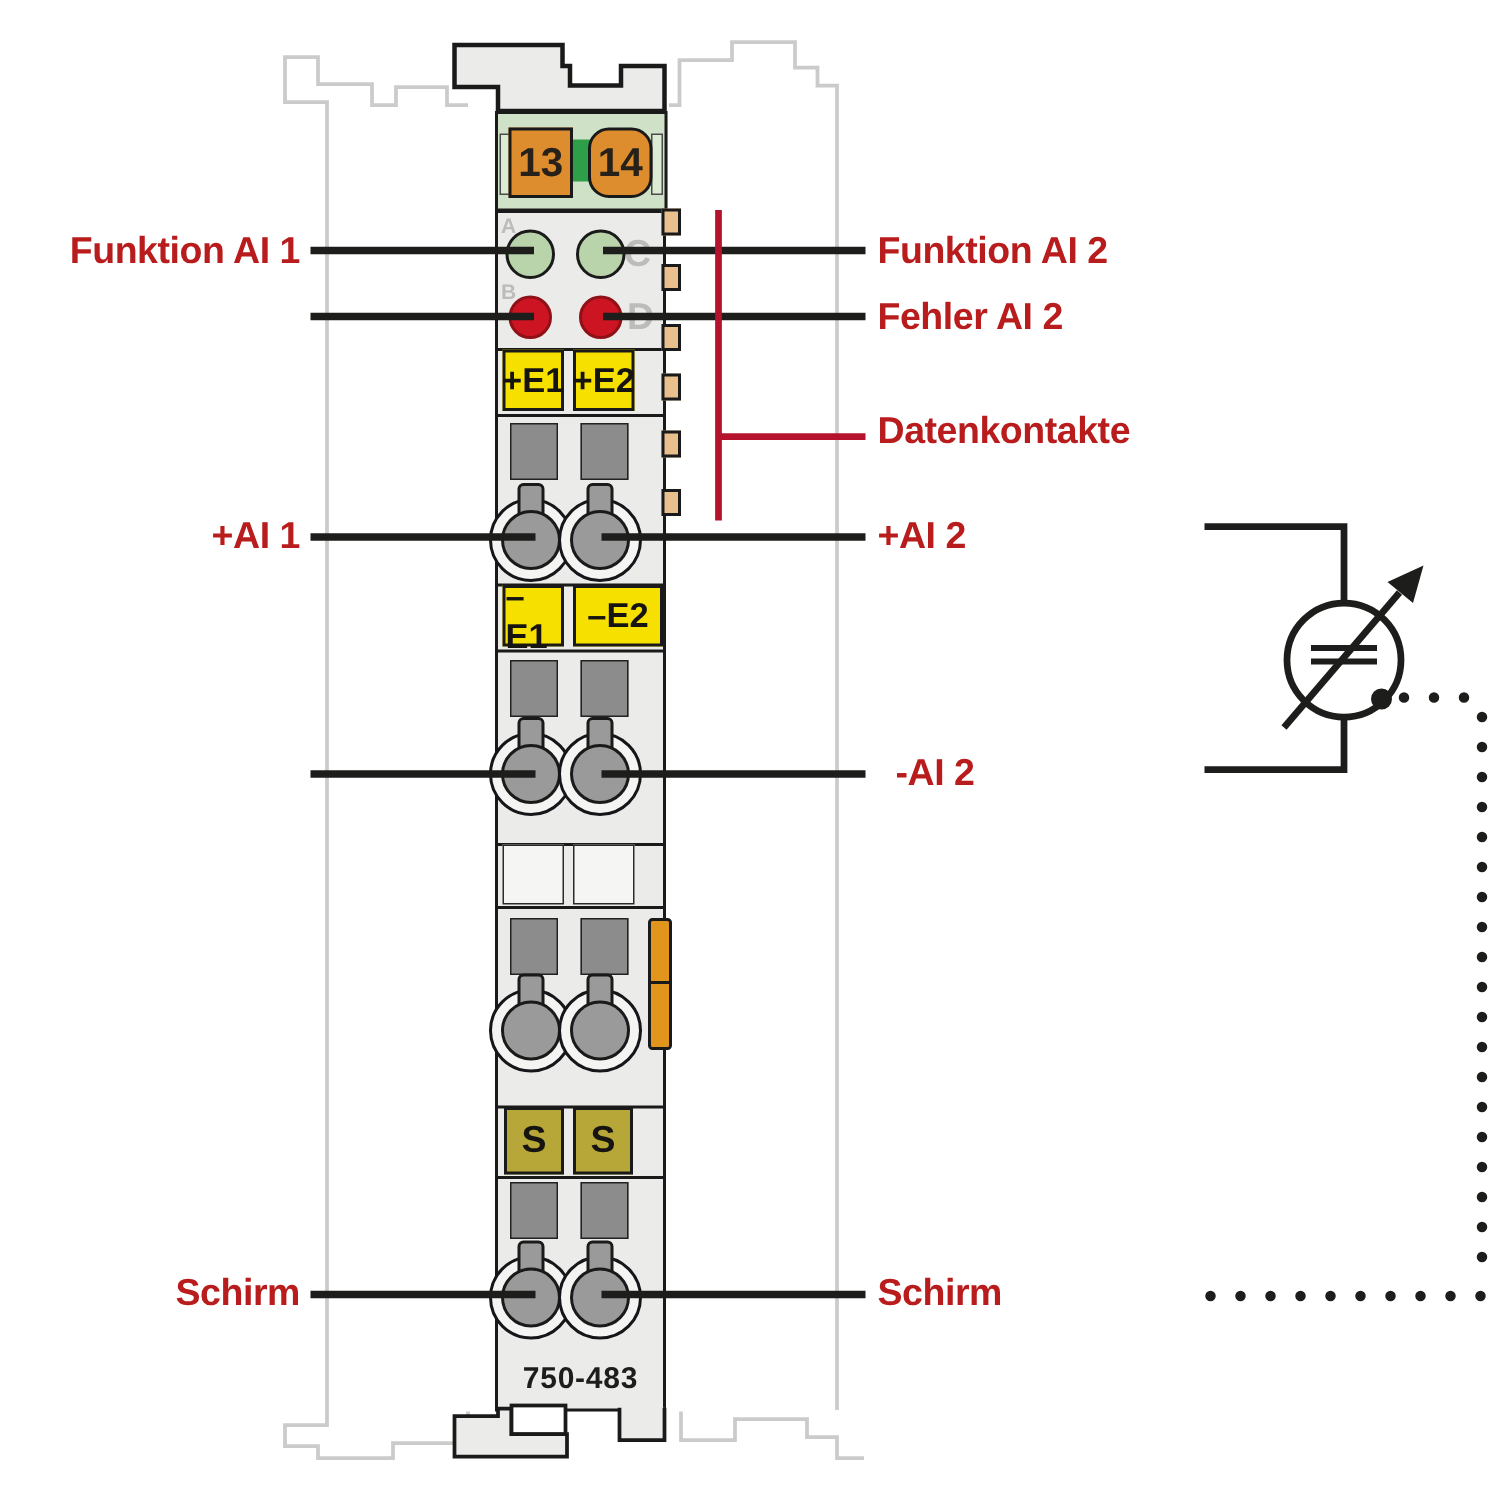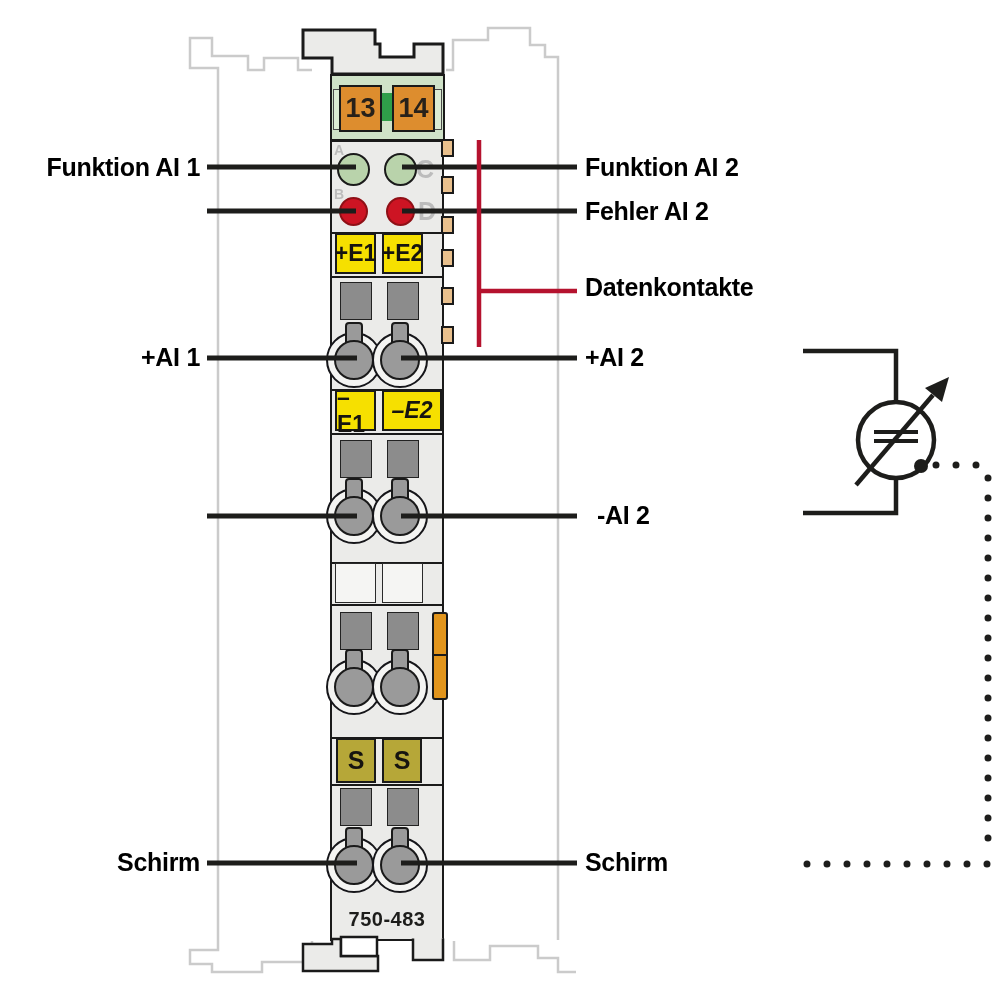--- a/index.html
+++ b/index.html
@@ -1,20 +1,20 @@
 <!DOCTYPE html>
 <html><head>
 <meta charset="utf-8">
 <style>
   html,body{margin:0;padding:0;background:#fff;}
   .canvas{position:relative;width:1006px;height:1007px;background:#fff;overflow:hidden;
           font-family:"Liberation Sans",sans-serif;}
   .layer{position:absolute;left:0;top:0;}
   
-  .anno{position:absolute;font-weight:bold;font-size:25px;line-height:27px;color:#000000;
+  .anno{position:absolute;font-weight:bold;font-size:25px;line-height:27px;color:#b91c1c;
         letter-spacing:-0.3px;white-space:nowrap;}
   .anno.lft{left:0;width:200px;text-align:right;}
   .anno.rgt{left:585px;}
   
   .header{position:absolute;left:330px;top:74px;width:115px;height:67px;background:#cfe2c8;
           border:2.5px solid #1a1a1a;box-sizing:border-box;}
   .body{position:absolute;left:330px;top:140px;width:114px;height:801px;background:#ebebe9;
         border:2.5px solid #1a1a1a;box-sizing:border-box;}
   .seam{position:absolute;left:-1px;right:-1px;height:2px;background:#1a1a1a;}
   .pcontact{position:absolute;width:43px;height:47px;background:#dd8d2e;border:2px solid #1a1a1a;
@@ -64,21 +64,21 @@
     <path d="M303,30 H375 V44 H380 V57 H414 V44 H443 V74 H332 V58 H303 Z" fill="#ebebe9" stroke="#1a1a1a" stroke-width="3"></path>
   </svg>
 
   <div class="header">
     <div class="backing" style="left:1px;"></div>
     <div class="backing" style="left:102px;"></div>
     <div class="bridge"></div>
     <div class="pcontact" style="left:7px;top:9px;">
       <span>13</span>
     </div>
-    <div class="pcontact" style="left:60px;top:9px;">
+    <div class="pcontact" style="left:60px;top:9px;border-radius:14px;">
       <span>14</span>
     </div>
   </div>
 
   <div class="body">
 
     <div class="seam" style="top:90px;"></div>
     <div class="seam" style="top:134px;"></div>
     <div class="seam" style="top:247px;"></div>
     <div class="seam" style="top:291px;"></div>
@@ -98,21 +98,21 @@
 
     <div class="marker my" style="left:3px;top:91px;width:41px;height:41px;">
         <span>+E1</span>
       </div>
     <div class="marker my" style="left:50px;top:91px;width:41px;height:41px;">
         <span>+E2</span>
       </div>
     <div class="marker my" style="left:3px;top:248px;width:41px;height:41px;">
         <span>–E1</span>
       </div>
-    <div class="marker my" style="left:50px;top:248px;width:60px;height:41px;font-style:italic;">
+    <div class="marker my" style="left:50px;top:248px;width:60px;height:41px;">
         <span>–E2</span>
       </div>
     <div class="marker mw" style="left:3px;top:421px;width:41px;height:40px;"></div>
     <div class="marker mw" style="left:50px;top:421px;width:41px;height:40px;"></div>
     <div class="marker ms" style="left:4px;top:596px;width:40px;height:45px;">
         <span>S</span>
       </div>
     <div class="marker ms" style="left:50px;top:596px;width:40px;height:45px;">
         <span>S</span>
       </div>

